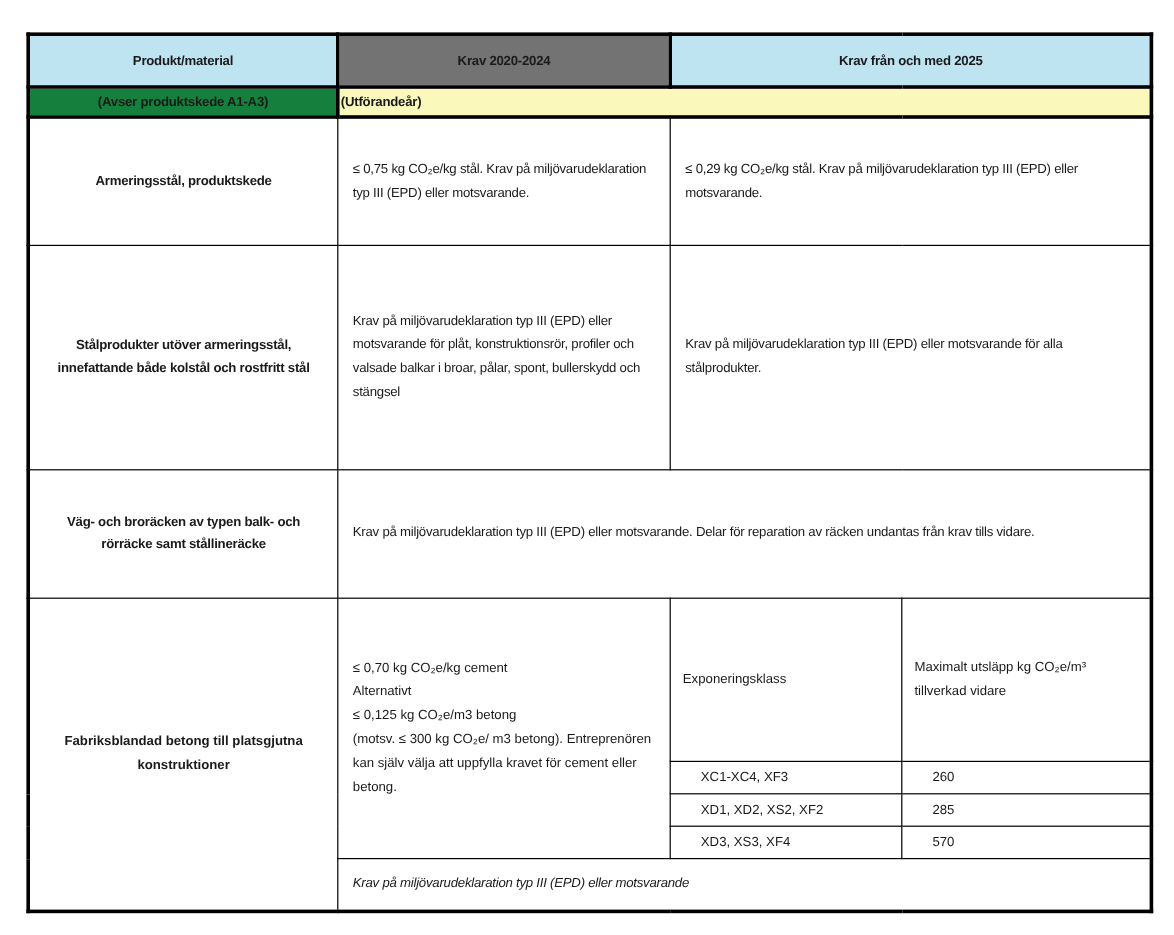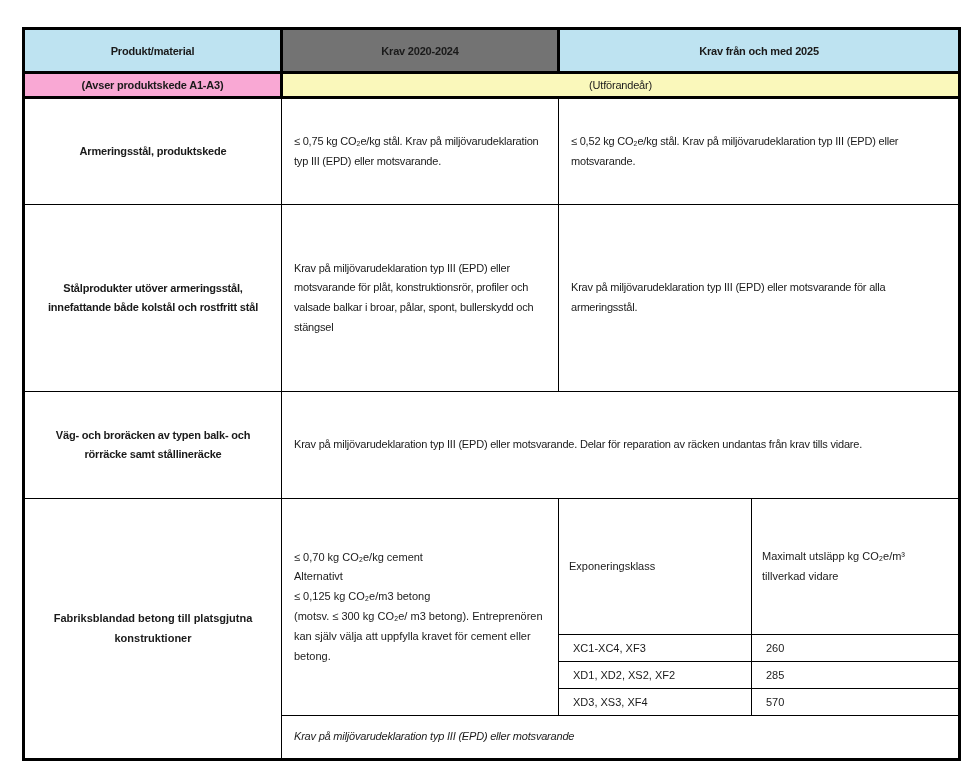--- a/index.html
+++ b/index.html
@@ -42,21 +42,21 @@
   tr.r-exp  { height: 136px; }
   tr.r-lim  { height: 27px; }
   tr.r-epd  { height: 44px; font-style: italic; }
 
   .hdr {
     text-align: center;
     font-weight: bold;
     letter-spacing: -0.2px;
   }
   .green  { text-align: center; font-weight: bold; letter-spacing: -0.2px; }
-  .yellow { text-align: center; font-weight: normal; letter-spacing: -0.2px; }
+  .yellow { text-align: left; font-weight: bold; letter-spacing: -0.2px; }
 
   .prod {
     text-align: center;
     font-weight: bold;
     padding: 0 14px;
     line-height: 1.75;
     letter-spacing: -0.2px;
   }
   .prod4 { letter-spacing: 0; }
 
@@ -68,21 +68,21 @@
   .cement {
     white-space: pre-line;
     letter-spacing: 0;
     line-height: 1.8;
   }
   .subhdr {
     padding: 4px 10px;
     line-height: 1.75;
   }
   .limcell {
-    padding: 1px 14px;
+    padding: 1px 25px;
   }
 </style>
 </head>
 <body>
 
 <div class="canvas">
   <table class="main">
     <colgroup>
       <col style="width:258px">
       <col style="width:277px">
@@ -91,34 +91,34 @@
     </colgroup>
 
     <tbody>
         <tr class="r-hdr">
       <td class="hdr" style="background:#BEE3F1">Produkt/material</td>
       <td class="hdr" style="background:#737373">Krav 2020-2024</td>
       <td class="hdr" colspan="2" style="background:#BEE3F1">Krav från och med 2025</td>
     </tr>
 
     <tr class="r-sub">
-      <td class="green" style="background:#f9a8d4">(Avser produktskede A1-A3)</td>
+      <td class="green" style="background:#15803d">(Avser produktskede A1-A3)</td>
       <td class="yellow" colspan="3" style="background:#FAF8BB">(Utförandeår)</td>
     </tr>
 
     <tr class="r-row1">
       <td class="prod">Armeringsstål, produktskede</td>
       <td class="body">≤ 0,75 kg CO₂e/kg stål. Krav på miljövarudeklaration typ III (EPD) eller motsvarande.</td>
-      <td class="body" colspan="2">≤ 0,52 kg CO₂e/kg stål. Krav på miljövarudeklaration typ III (EPD) eller motsvarande.</td>
+      <td class="body" colspan="2">≤ 0,29 kg CO₂e/kg stål. Krav på miljövarudeklaration typ III (EPD) eller motsvarande.</td>
     </tr>
 
     <tr class="r-row2">
       <td class="prod">Stålprodukter utöver armeringsstål, innefattande både kolstål och rostfritt stål</td>
       <td class="body">Krav på miljövarudeklaration typ III (EPD) eller motsvarande för plåt, konstruktionsrör, profiler och valsade balkar i broar, pålar, spont, bullerskydd och stängsel</td>
-      <td class="body" colspan="2">Krav på miljövarudeklaration typ III (EPD) eller motsvarande för alla armeringsstål.</td>
+      <td class="body" colspan="2">Krav på miljövarudeklaration typ III (EPD) eller motsvarande för alla stålprodukter.</td>
     </tr>
 
     <tr class="r-row3">
       <td class="prod">Väg- och broräcken av typen balk- och rörräcke samt stållineräcke</td>
       <td class="body" colspan="3">Krav på miljövarudeklaration typ III (EPD) eller motsvarande. Delar för reparation av räcken undantas från krav tills vidare.</td>
     </tr>
 
     <tr class="r-exp">
       <td class="prod prod4" rowspan="5">Fabriksblandad betong till platsgjutna konstruktioner</td>
       <td class="body cement" rowspan="4">≤ 0,70 kg CO₂e/kg cement

